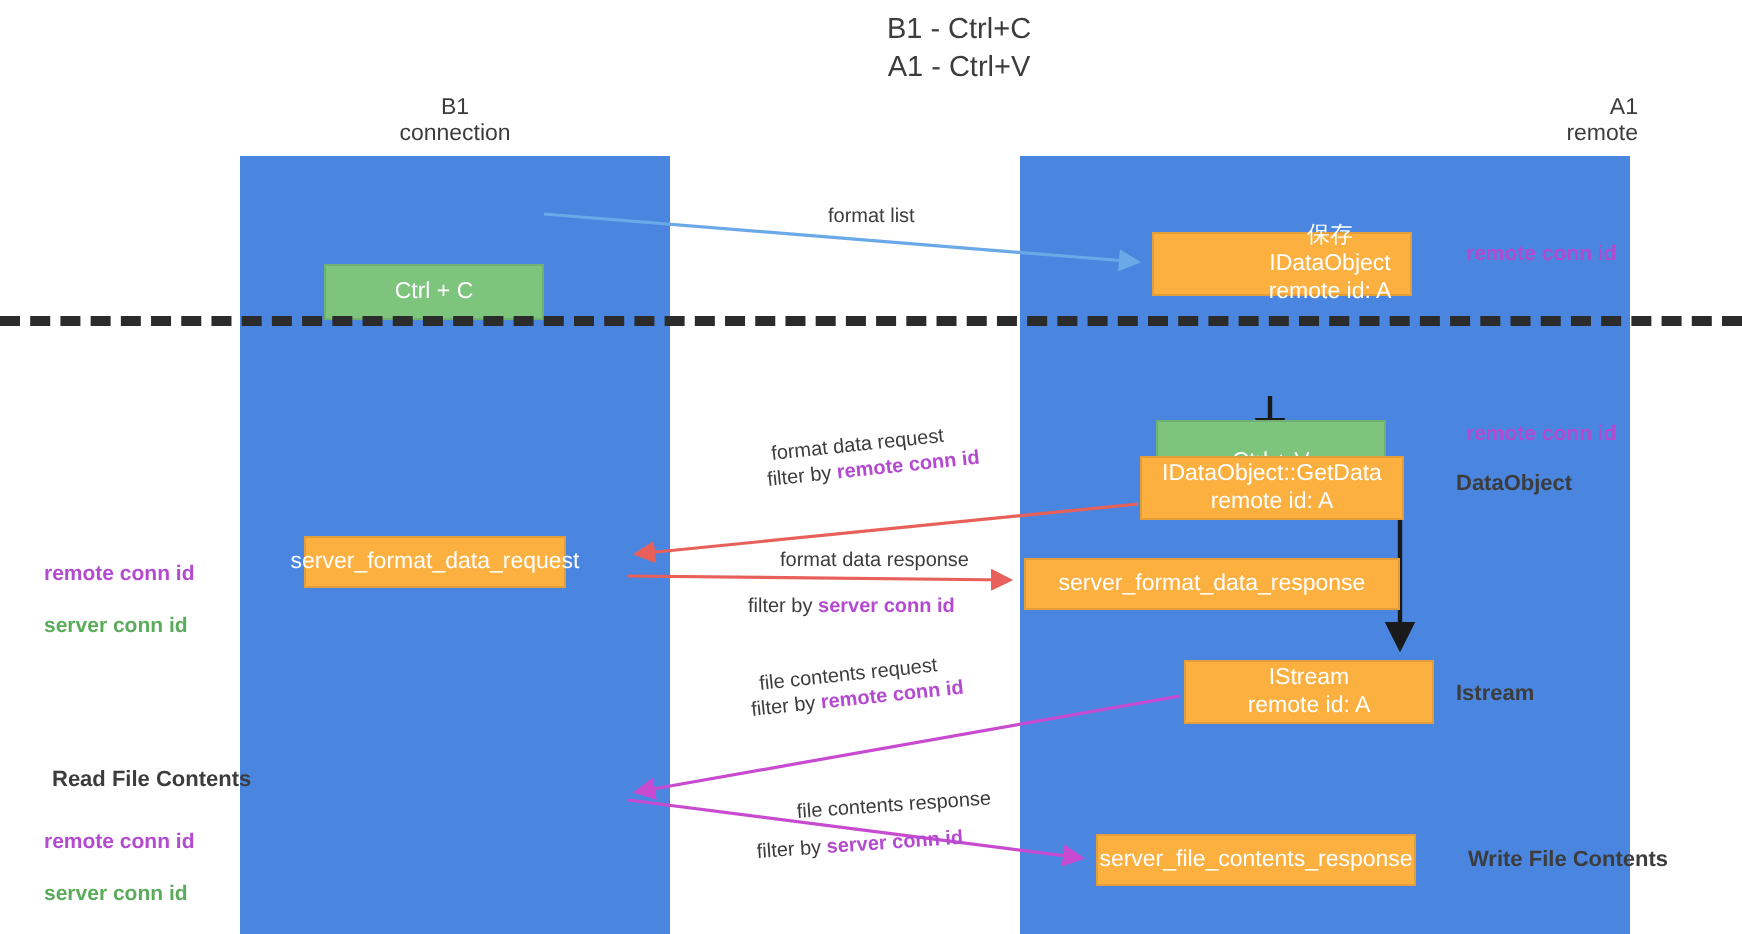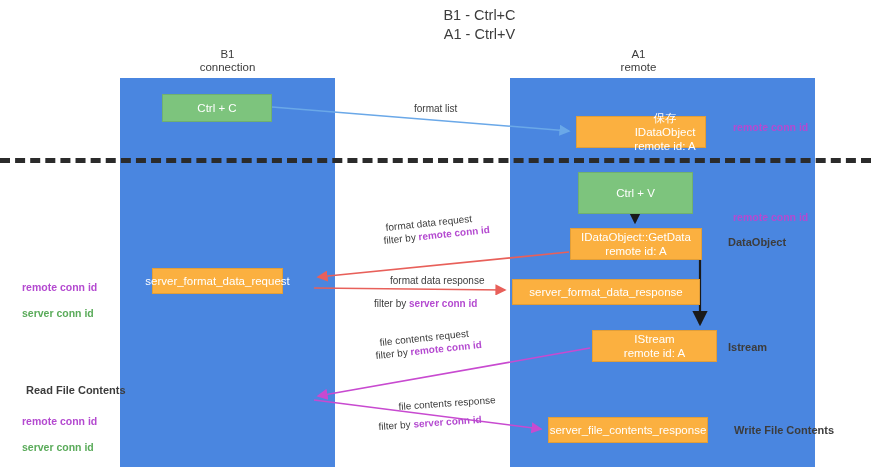--- a/index.html
+++ b/index.html
@@ -22,21 +22,21 @@
 
   .lane-head {
     position:absolute;
     text-align:center;
     font-size:11.5px;
     color:#3c3c3c;
     line-height:13px;
     white-space:pre-line;
   }
   #head-b1 { left:120px; top:48px; width:215px;text-align:center; }
-  #head-a1 { left:486px; top:48px; width:305px; }
+  #head-a1 { left:514px; top:48px; width:305px;text-align:right; }
 
   
   #title {
     position:absolute; left:0; top:6px; width:871px;
     text-align:center; font-size:14.5px; color:#3c3c3c;
     line-height:19px; white-space:pre-line;margin-left:44px;
   }
 
   
   .node {
@@ -44,21 +44,21 @@
     box-sizing:border-box;
     display:flex; flex-direction:column;
     align-items:center; justify-content:center;
     color:#ffffff;
     font-size:11.5px;
     line-height:14px;
     text-align:center;
     border:1px solid rgba(0,0,0,0.10);
     z-index:6;
   }
-  .node.green  { background:#7dc47d; }
+  .node.green  { background:#7dc47d;margin-top:38px; }
   .node.orange { background:#fbb040; }
   .node .l2 { font-size:11.5px; }
 
   #n-ctrlc   { left:162px; top:94px;  width:110px; height:28px; }
   #n-idobj   { left:576px; top:116px; width:130px; height:32px;padding-left:48px; }
   #n-ctrlv   { left:578px; top:172px; width:115px; height:42px; }
   #n-getdata { left:570px; top:228px; width:132px; height:32px; }
   #n-sfdreq  { left:152px; top:268px; width:131px; height:26px; }
   #n-sfdresp { left:512px; top:279px; width:188px; height:26px; }
   #n-istream { left:592px; top:330px; width:125px; height:32px; }

